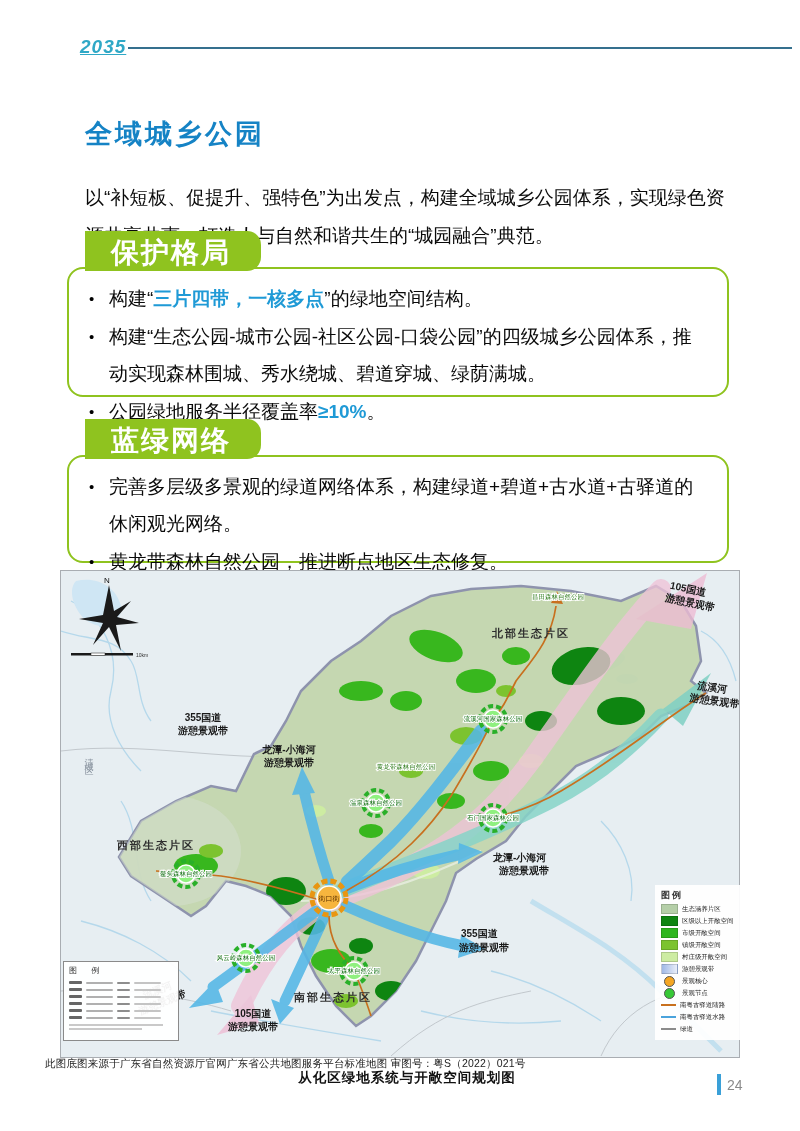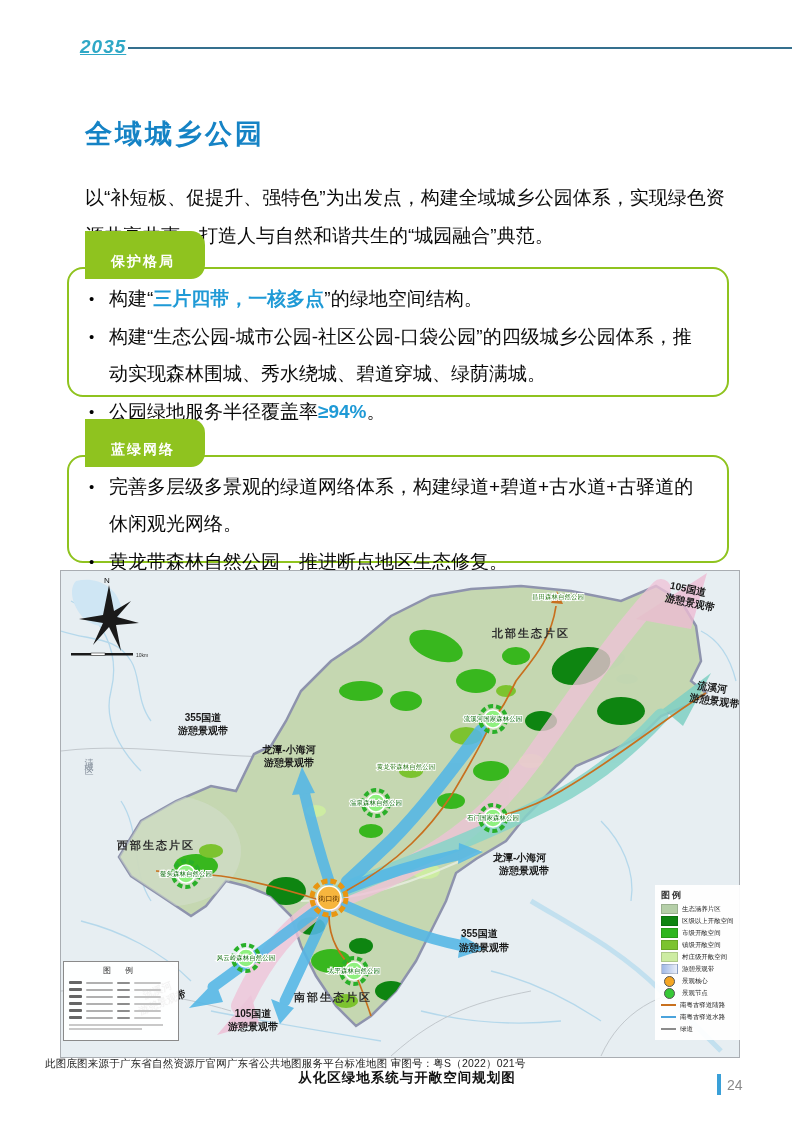--- a/index.html
+++ b/index.html
@@ -8,22 +8,22 @@
   
   .brand{position:absolute;left:10px;top:20px;font-size:36px;font-weight:bold;font-style:italic;
          color:#1583c5;letter-spacing:2px;}
   .brand-year{position:absolute;left:80px;top:36px;font-size:19px;font-weight:bold;font-style:italic;
          color:#2fa8c6;letter-spacing:1px;text-decoration:underline;}
   .header-line{position:absolute;left:128px;top:47px;right:8px;height:2px;background:#35708e;}
   
   .page-title{position:absolute;left:85px;top:98px;font-size:27px;font-weight:bold;color:#1583c5;letter-spacing:3px;}
   .intro{position:absolute;left:85px;top:160px;width:648px;font-size:19px;line-height:38px;color:#0a0a0a;}
   
-  .badge{position:absolute;height:36px;line-height:36px;padding:12px 30px 0 26px;background:#8fc31f;
-         color:#fff;font-size:14px;font-weight:bold;letter-spacing:2px;border-radius:0 14px 14px 0;z-index:2;}
+  .badge{position:absolute;height:36px;line-height:36px;padding:4px 30px 0 26px;background:#8fc31f;
+         color:#fff;font-size:28px;font-weight:bold;letter-spacing:2px;border-radius:0 14px 14px 0;z-index:2;}
   .badge1{left:85px;top:231px;}
   .badge2{left:85px;top:419px;}
   .gbox{position:absolute;left:67px;width:662px;border:2px solid #8fc31f;border-radius:16px;
         padding:10px 18px 8px 20px;box-sizing:border-box;background:#fff;}
   .gbox1{top:267px;height:130px;}
   .gbox2{top:455px;height:108px;}
   .bullet{display:flex;margin:1px 0;}
   .dot{width:20px;flex:none;font-size:15px;line-height:37px;color:#000;}
   .btext{font-size:19px;line-height:37px;color:#0a0a0a;}
   .hl{color:#1f9ad6;font-weight:bold;}
@@ -39,21 +39,21 @@
   .sw-a1{background:#b5cfa8;} .sw-a2{background:#0e8511;} .sw-a3{background:#2eb61f;}
   .sw-a4{background:#7cc32f;} .sw-a5{background:#cdeca2;}
   .sw-band{background:linear-gradient(90deg,#9fb8e6,#e9eef9);}
   .sw-core,.sw-node{width:9px;height:9px;border-radius:50%;margin-left:3px;margin-right:7px;border:1px solid #555;}
   .sw-core{background:#f5a623;} .sw-node{background:#37c837;}
   .sw-line{height:2px;border:none;margin-top:0;}
   .sw-lo{background:#c8701e;} .sw-lb{background:#4aa3dc;} .sw-lg{background:#8b8b8b;}
   .lg-label{white-space:nowrap;transform:scale(.92);transform-origin:left center;}
   .base-legend{position:absolute;left:2px;top:390px;width:116px;height:80px;background:rgba(255,255,255,.95);
                border:1px solid #8a8a8a;box-sizing:border-box;padding:3px 5px;z-index:3;}
-  .bl-title{text-align:center;font-size:8px;letter-spacing:6px;color:#333;margin-bottom:3px;}
+  .bl-title{font-size:8px;letter-spacing:6px;color:#333;margin-bottom:3px;}
   .blrow{display:flex;align-items:center;gap:4px;height:7px;}
   .blrow i{display:block;border-radius:1px;}
   .b1{width:13px;height:3px;background:#666;} .b2{width:27px;height:2px;background:#b0b0b0;}
   .b3{width:13px;height:2px;background:#8d8d8d;} .b4{width:27px;height:2px;background:#c4c4c4;}
   .blnote{margin-top:3px;}
   .blnote i{display:block;height:2px;background:#c9c9c9;margin-top:2px;}
   
   .cap-src{position:absolute;left:45px;top:1057px;font-size:10.5px;color:#222;letter-spacing:0.2px;}
   .cap-title{position:absolute;left:68px;top:1069px;width:678px;text-align:center;
              font-size:13.5px;font-weight:bold;color:#111;letter-spacing:1px;}
@@ -88,21 +88,21 @@
     <div class="bullet">
       <span class="dot">•</span>
       <span class="btext"><span>构建“</span><span class="hl">三片四带，一核多点</span><span>”的绿地空间结构。</span></span>
     </div>
     <div class="bullet">
       <span class="dot">•</span>
       <span class="btext"><span>构建“生态公园-城市公园-社区公园-口袋公园”的四级城乡公园体系，推动实现森林围城、秀水绕城、碧道穿城、绿荫满城。</span></span>
     </div>
     <div class="bullet">
       <span class="dot">•</span>
-      <span class="btext"><span>公园绿地服务半径覆盖率</span><span class="hl">≥94%</span><span>。</span></span>
+      <span class="btext"><span>公园绿地服务半径覆盖率</span><span class="hl">≥10%</span><span>。</span></span>
     </div>
   </div>
 
   <div class="badge badge2">蓝绿网络</div>
   <div class="gbox gbox2">
     <div class="bullet">
       <span class="dot">•</span>
       <span class="btext"><span>完善多层级多景观的绿道网络体系，构建绿道+碧道+古水道+古驿道的休闲观光网络。</span></span>
     </div>
     <div class="bullet">

